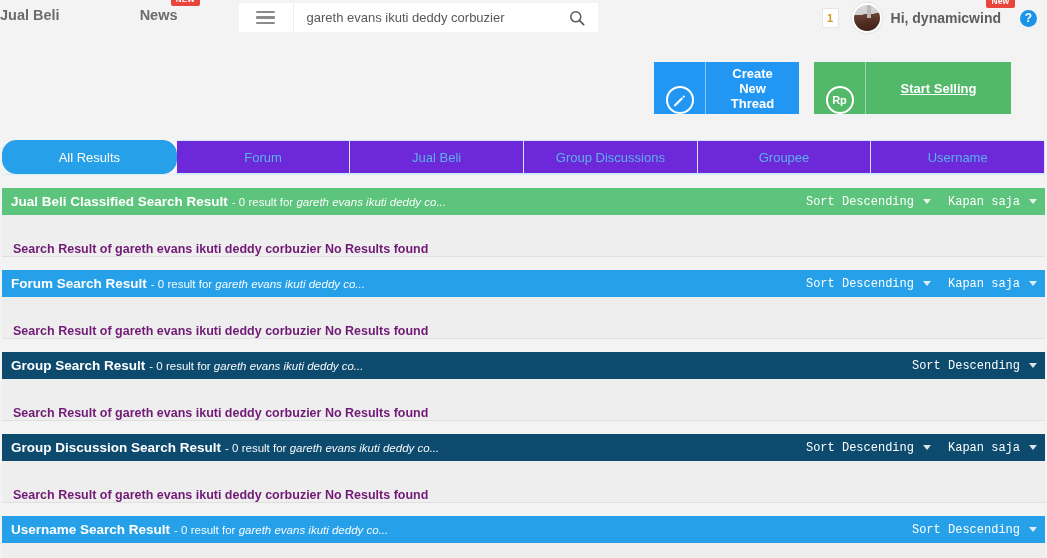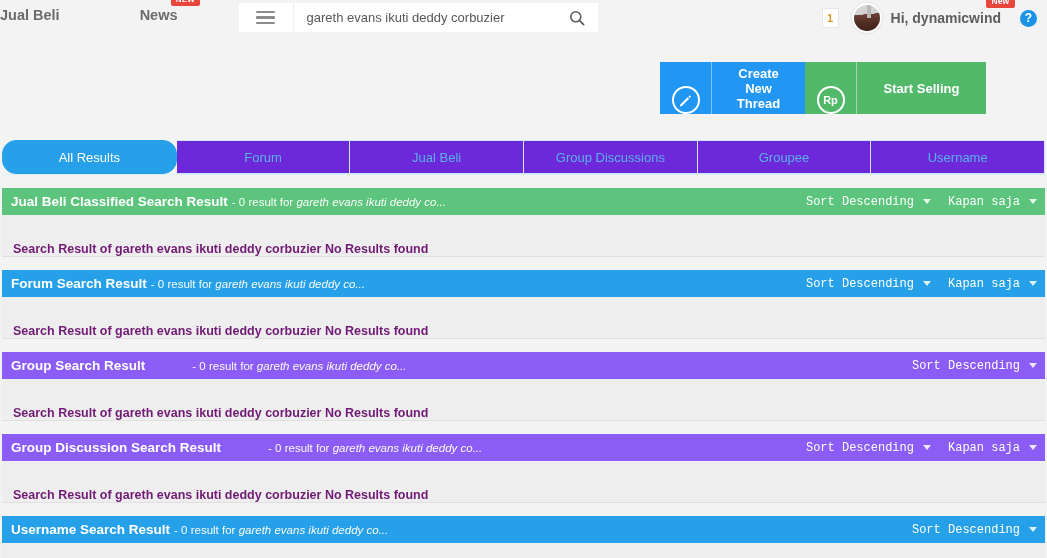--- a/index.html
+++ b/index.html
@@ -166,21 +166,22 @@
     justify-content: center;
     cursor: pointer;
   }
 
   
   .action-row {
     height: 104px;
     display: flex;
     align-items: center;
     justify-content: flex-end;
-    padding-right: 61px;
+    padding-right: 36px;
+    gap: 15px;
   }
   .action-btn {
     height: 52px;
     display: flex;
     align-items: stretch;
     cursor: pointer;
   }
   .action-btn .ico {
     width: 51px;
     display: flex;
@@ -195,21 +196,21 @@
     color: #fff;
     font-weight: bold;
     font-size: 13px;
     line-height: 15px;
     padding: 0 13px;
     border-left: 1px solid rgba(255,255,255,.45);
   }
   .btn-blue { background: #2196f3; }
   .btn-blue .lbl { width: 94px; }
   .btn-green { background: #53b96a; }
-  .btn-green .lbl { width: 130px; }
+  .btn-green .lbl { width: 146px; text-decoration: underline; }
   .circle-ico {
     width: 28px; height: 28px;
     border: 2px solid #fff;
     border-radius: 50%;
     display: flex;
     align-items: center;
     justify-content: center;
     color: #fff;
     font-size: 11px;
     font-weight: bold;
@@ -294,21 +295,21 @@
     height: 42px;
     display: flex;
     align-items: flex-end;
     padding-left: 11px;
     font-size: 12.5px;
     font-weight: bold;
     color: #701a75;
   }
   .c-green  { background: #5cc47c; }
   .c-blue   { background: #26a0e8; }
-  .c-purple { background: #8b5cf6; gap: 43px; }
+  .c-purple { background: #0c4a6e; }
 </style>
 </head>
 <body>
 
 <div class="topbar">
 
   <a class="nav-link nav-jualbeli">
     <span>Jual Beli</span>
   </a>
 

